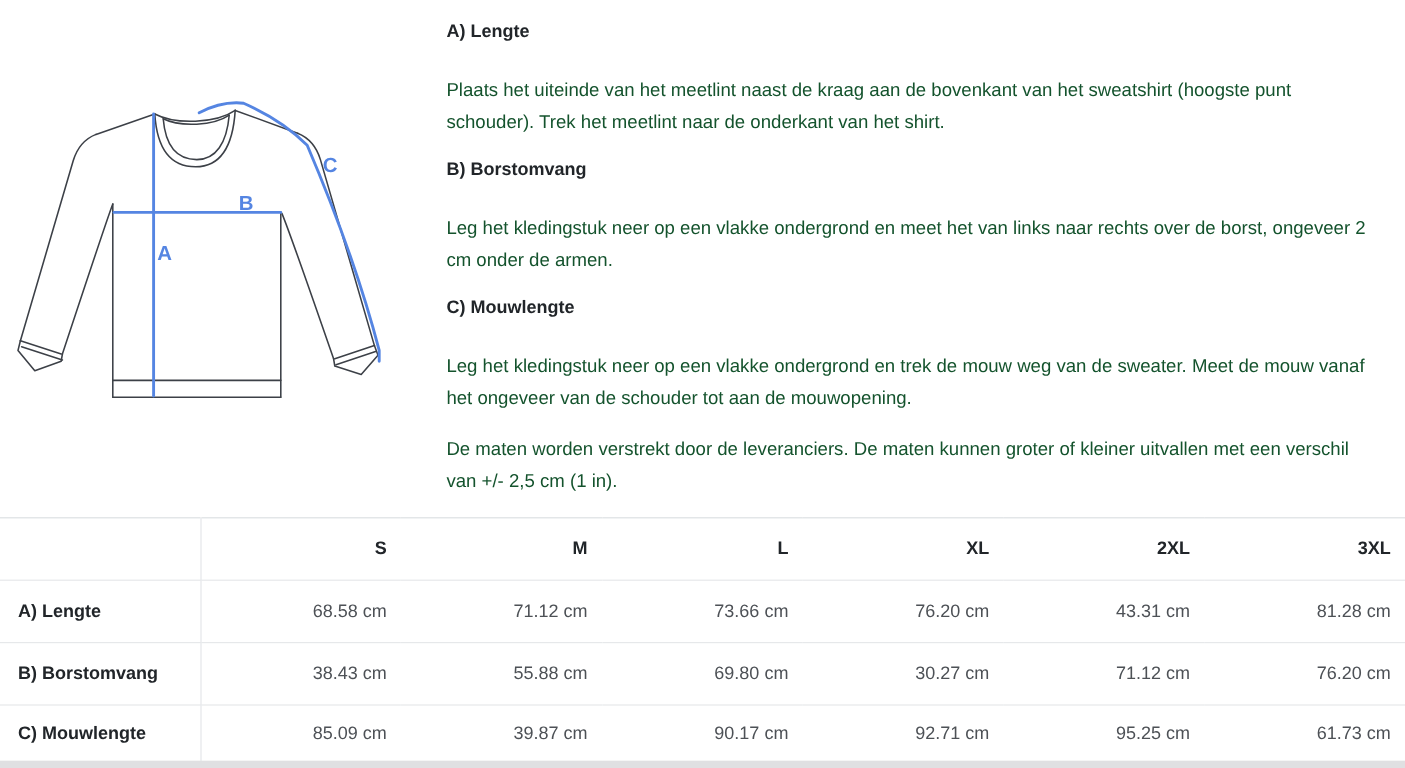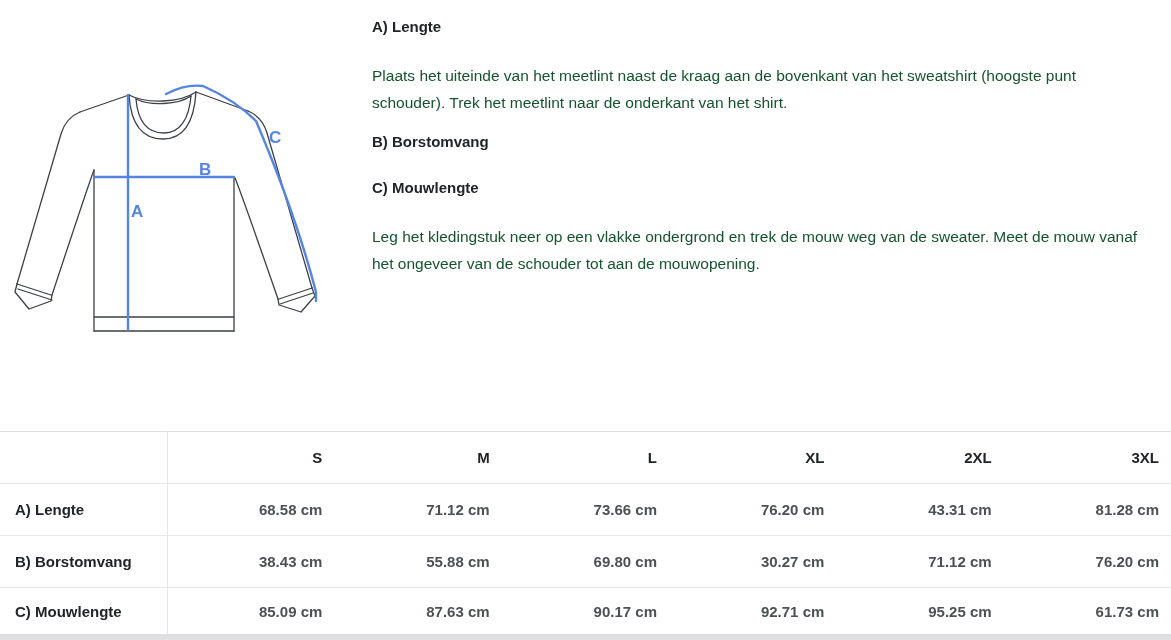--- a/index.html
+++ b/index.html
@@ -49,21 +49,21 @@
     border-right:1px solid #e4e6e9;
     text-align:left; padding-left:15px;
     font-weight:bold; color:#212529;
   }
   table.size-table th.size-col {
     text-align:right; padding-right:12px;
     font-weight:bold; color:#212529;
   }
   table.size-table td.size-val {
     text-align:right; padding-right:12px;
-    color:#4d5156; font-weight:bold;
+    color:#4d5156; font-weight:normal;
   }
   .bottom-band {
     position:absolute; left:0; top:634px; width:1171px; height:6px;
     background:#e0e0e2;
   }
 </style>
 </head>
 <body>
 
 <div class="figure">
@@ -102,24 +102,26 @@
     <text class="measure-label" x="199" y="175">B</text>
     <text class="measure-label" x="269" y="143">C</text>
   </svg>
 </div>
 
 <div class="content">
   <h3>A) Lengte</h3>
   <p>Plaats het uiteinde van het meetlint naast de kraag aan de bovenkant van het sweatshirt (hoogste punt schouder). Trek het meetlint naar de onderkant van het shirt.</p>
 
   <h3>B) Borstomvang</h3>
+  <p>Leg het kledingstuk neer op een vlakke ondergrond en meet het van links naar rechts over de borst, ongeveer 2 cm onder de armen.</p>
 
   <h3>C) Mouwlengte</h3>
   <p>Leg het kledingstuk neer op een vlakke ondergrond en trek de mouw weg van de sweater. Meet de mouw vanaf het ongeveer van de schouder tot aan de mouwopening.</p>
 
+  <p>De maten worden verstrekt door de leveranciers. De maten kunnen groter of kleiner uitvallen met een verschil van +/- 2,5 cm (1 in).</p>
 </div>
 
 <div class="size-table-wrap">
   <table class="size-table">
     <colgroup>
       <col class="label-col">
         <col>
         <col>
         <col>
         <col>
@@ -152,21 +154,21 @@
         <td class="size-val">38.43 cm</td>
         <td class="size-val">55.88 cm</td>
         <td class="size-val">69.80 cm</td>
         <td class="size-val">30.27 cm</td>
         <td class="size-val">71.12 cm</td>
         <td class="size-val">76.20 cm</td>
       </tr>
       <tr>
         <td class="row-label">C) Mouwlengte</td>
         <td class="size-val">85.09 cm</td>
-        <td class="size-val">87.63 cm</td>
+        <td class="size-val">39.87 cm</td>
         <td class="size-val">90.17 cm</td>
         <td class="size-val">92.71 cm</td>
         <td class="size-val">95.25 cm</td>
         <td class="size-val">61.73 cm</td>
       </tr>
     </tbody>
   </table>
 </div>
 
 <div class="bottom-band"></div>

